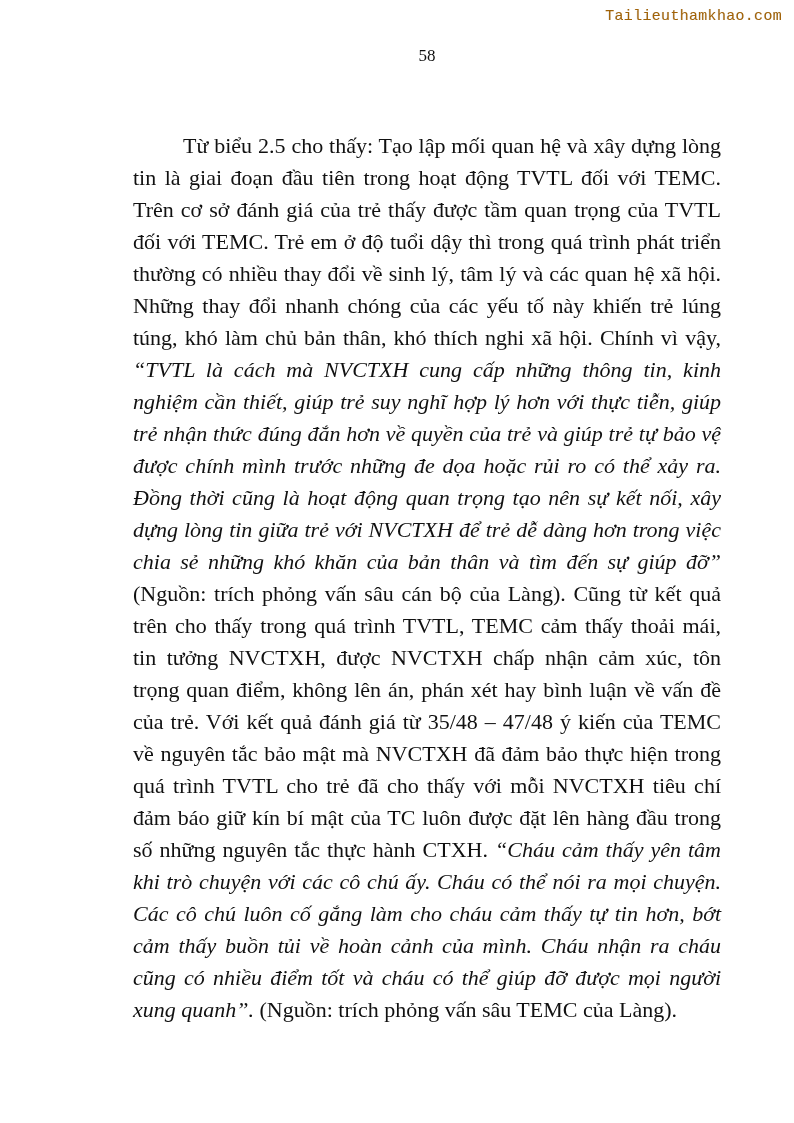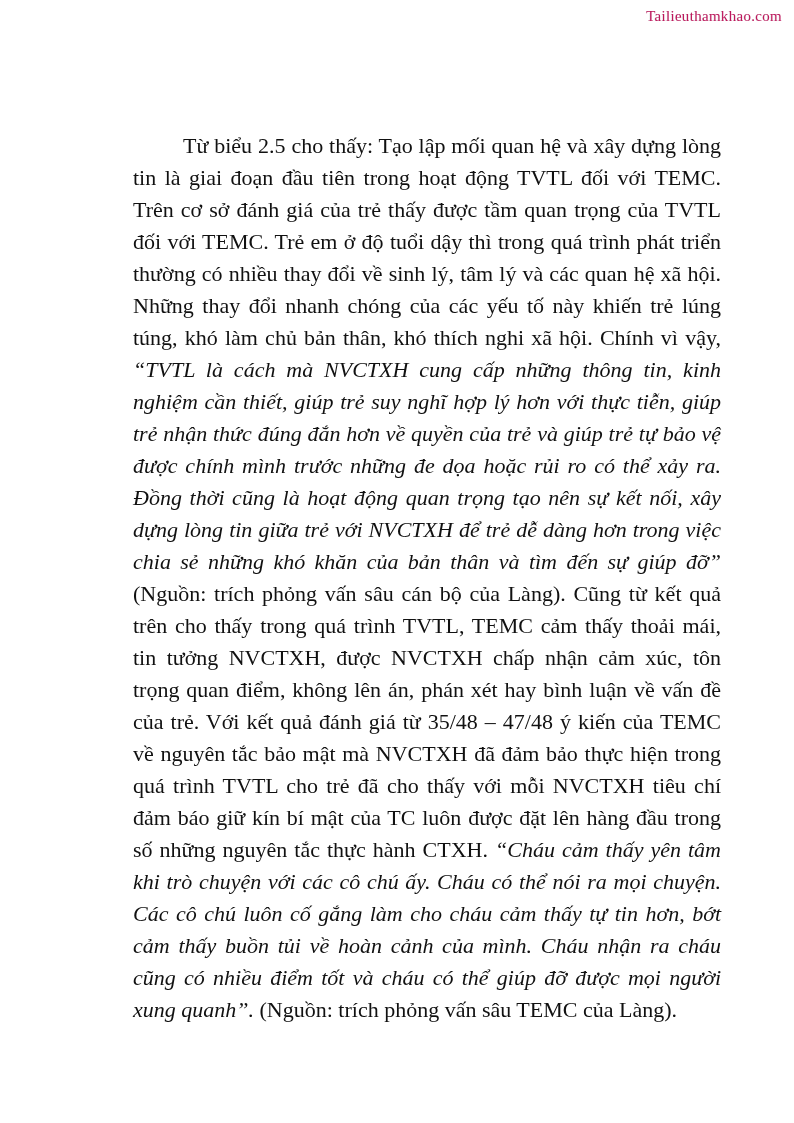--- a/index.html
+++ b/index.html
@@ -10,23 +10,23 @@
     height: 1123px;
     background: #ffffff;
     overflow: hidden;
     font-family: "Liberation Serif", serif;
     color: #111111;
   }
   .watermark {
     position: absolute;
     top: 8px;
     right: 12px;
-    font-family: Liberation Serif, serif;
+    font-family: Liberation Mono, monospace;
     font-size: 15px;
-    color: #be185d;
+    color: #a16207;
     text-shadow: 1px 1px 0 #ffffff, -0.5px -0.5px 0 #d9d9d9;
     letter-spacing: 0.3px;
   }
   .page-number {
     position: absolute;
     top: 46px;
     left: 133px;
     width: 588px;
     text-align: center;
     font-size: 17px;
@@ -43,14 +43,15 @@
     text-indent: 50px;
     color: #111111;
   }
   .body-text span.italic { font-style: italic; }
 </style>
 </head>
 <body>
 
 <div class="page">
   <div class="watermark">Tailieuthamkhao.com</div>
+  <div class="page-number">58</div>
   <div class="body-text"><span>Từ biểu 2.5 cho thấy: Tạo lập mối quan hệ và xây dựng lòng tin là giai đoạn đầu tiên trong hoạt động TVTL đối với TEMC. Trên cơ sở đánh giá của trẻ thấy được tầm quan trọng của TVTL đối với TEMC. Trẻ em ở độ tuổi dậy thì trong quá trình phát triển thường có nhiều thay đổi về sinh lý, tâm lý và các quan hệ xã hội. Những thay đổi nhanh chóng của các yếu tố này khiến trẻ lúng túng, khó làm chủ bản thân, khó thích nghi xã hội. Chính vì vậy, </span><span class="italic">“TVTL là cách mà NVCTXH cung cấp những thông tin, kinh nghiệm cần thiết, giúp trẻ suy nghĩ hợp lý hơn với thực tiễn, giúp trẻ nhận thức đúng đắn hơn về quyền của trẻ và giúp trẻ tự bảo vệ được chính mình trước những đe dọa hoặc rủi ro có thể xảy ra. Đồng thời cũng là hoạt động quan trọng tạo nên sự kết nối, xây dựng lòng tin giữa trẻ với NVCTXH để trẻ dễ dàng hơn trong việc chia sẻ những khó khăn của bản thân và tìm đến sự giúp đỡ”</span><span> (Nguồn: trích phỏng vấn sâu cán bộ của Làng). Cũng từ kết quả trên cho thấy trong quá trình TVTL, TEMC cảm thấy thoải mái, tin tưởng NVCTXH, được NVCTXH chấp nhận cảm xúc, tôn trọng quan điểm, không lên án, phán xét hay bình luận về vấn đề của trẻ. Với kết quả đánh giá từ 35/48 – 47/48 ý kiến của TEMC về nguyên tắc bảo mật mà NVCTXH đã đảm bảo thực hiện trong quá trình TVTL cho trẻ đã cho thấy với mỗi NVCTXH tiêu chí đảm báo giữ kín bí mật của TC luôn được đặt lên hàng đầu trong số những nguyên tắc thực hành CTXH. </span><span class="italic">“Cháu cảm thấy yên tâm khi trò chuyện với các cô chú ấy. Cháu có thể nói ra mọi chuyện. Các cô chú luôn cố gắng làm cho cháu cảm thấy tự tin hơn, bớt cảm thấy buồn tủi về hoàn cảnh của mình. Cháu nhận ra cháu cũng có nhiều điểm tốt và cháu có thể giúp đỡ được mọi người xung quanh”.</span><span> (Nguồn: trích phỏng vấn sâu TEMC của Làng).</span></div>
 </div>
 
 </body></html>

